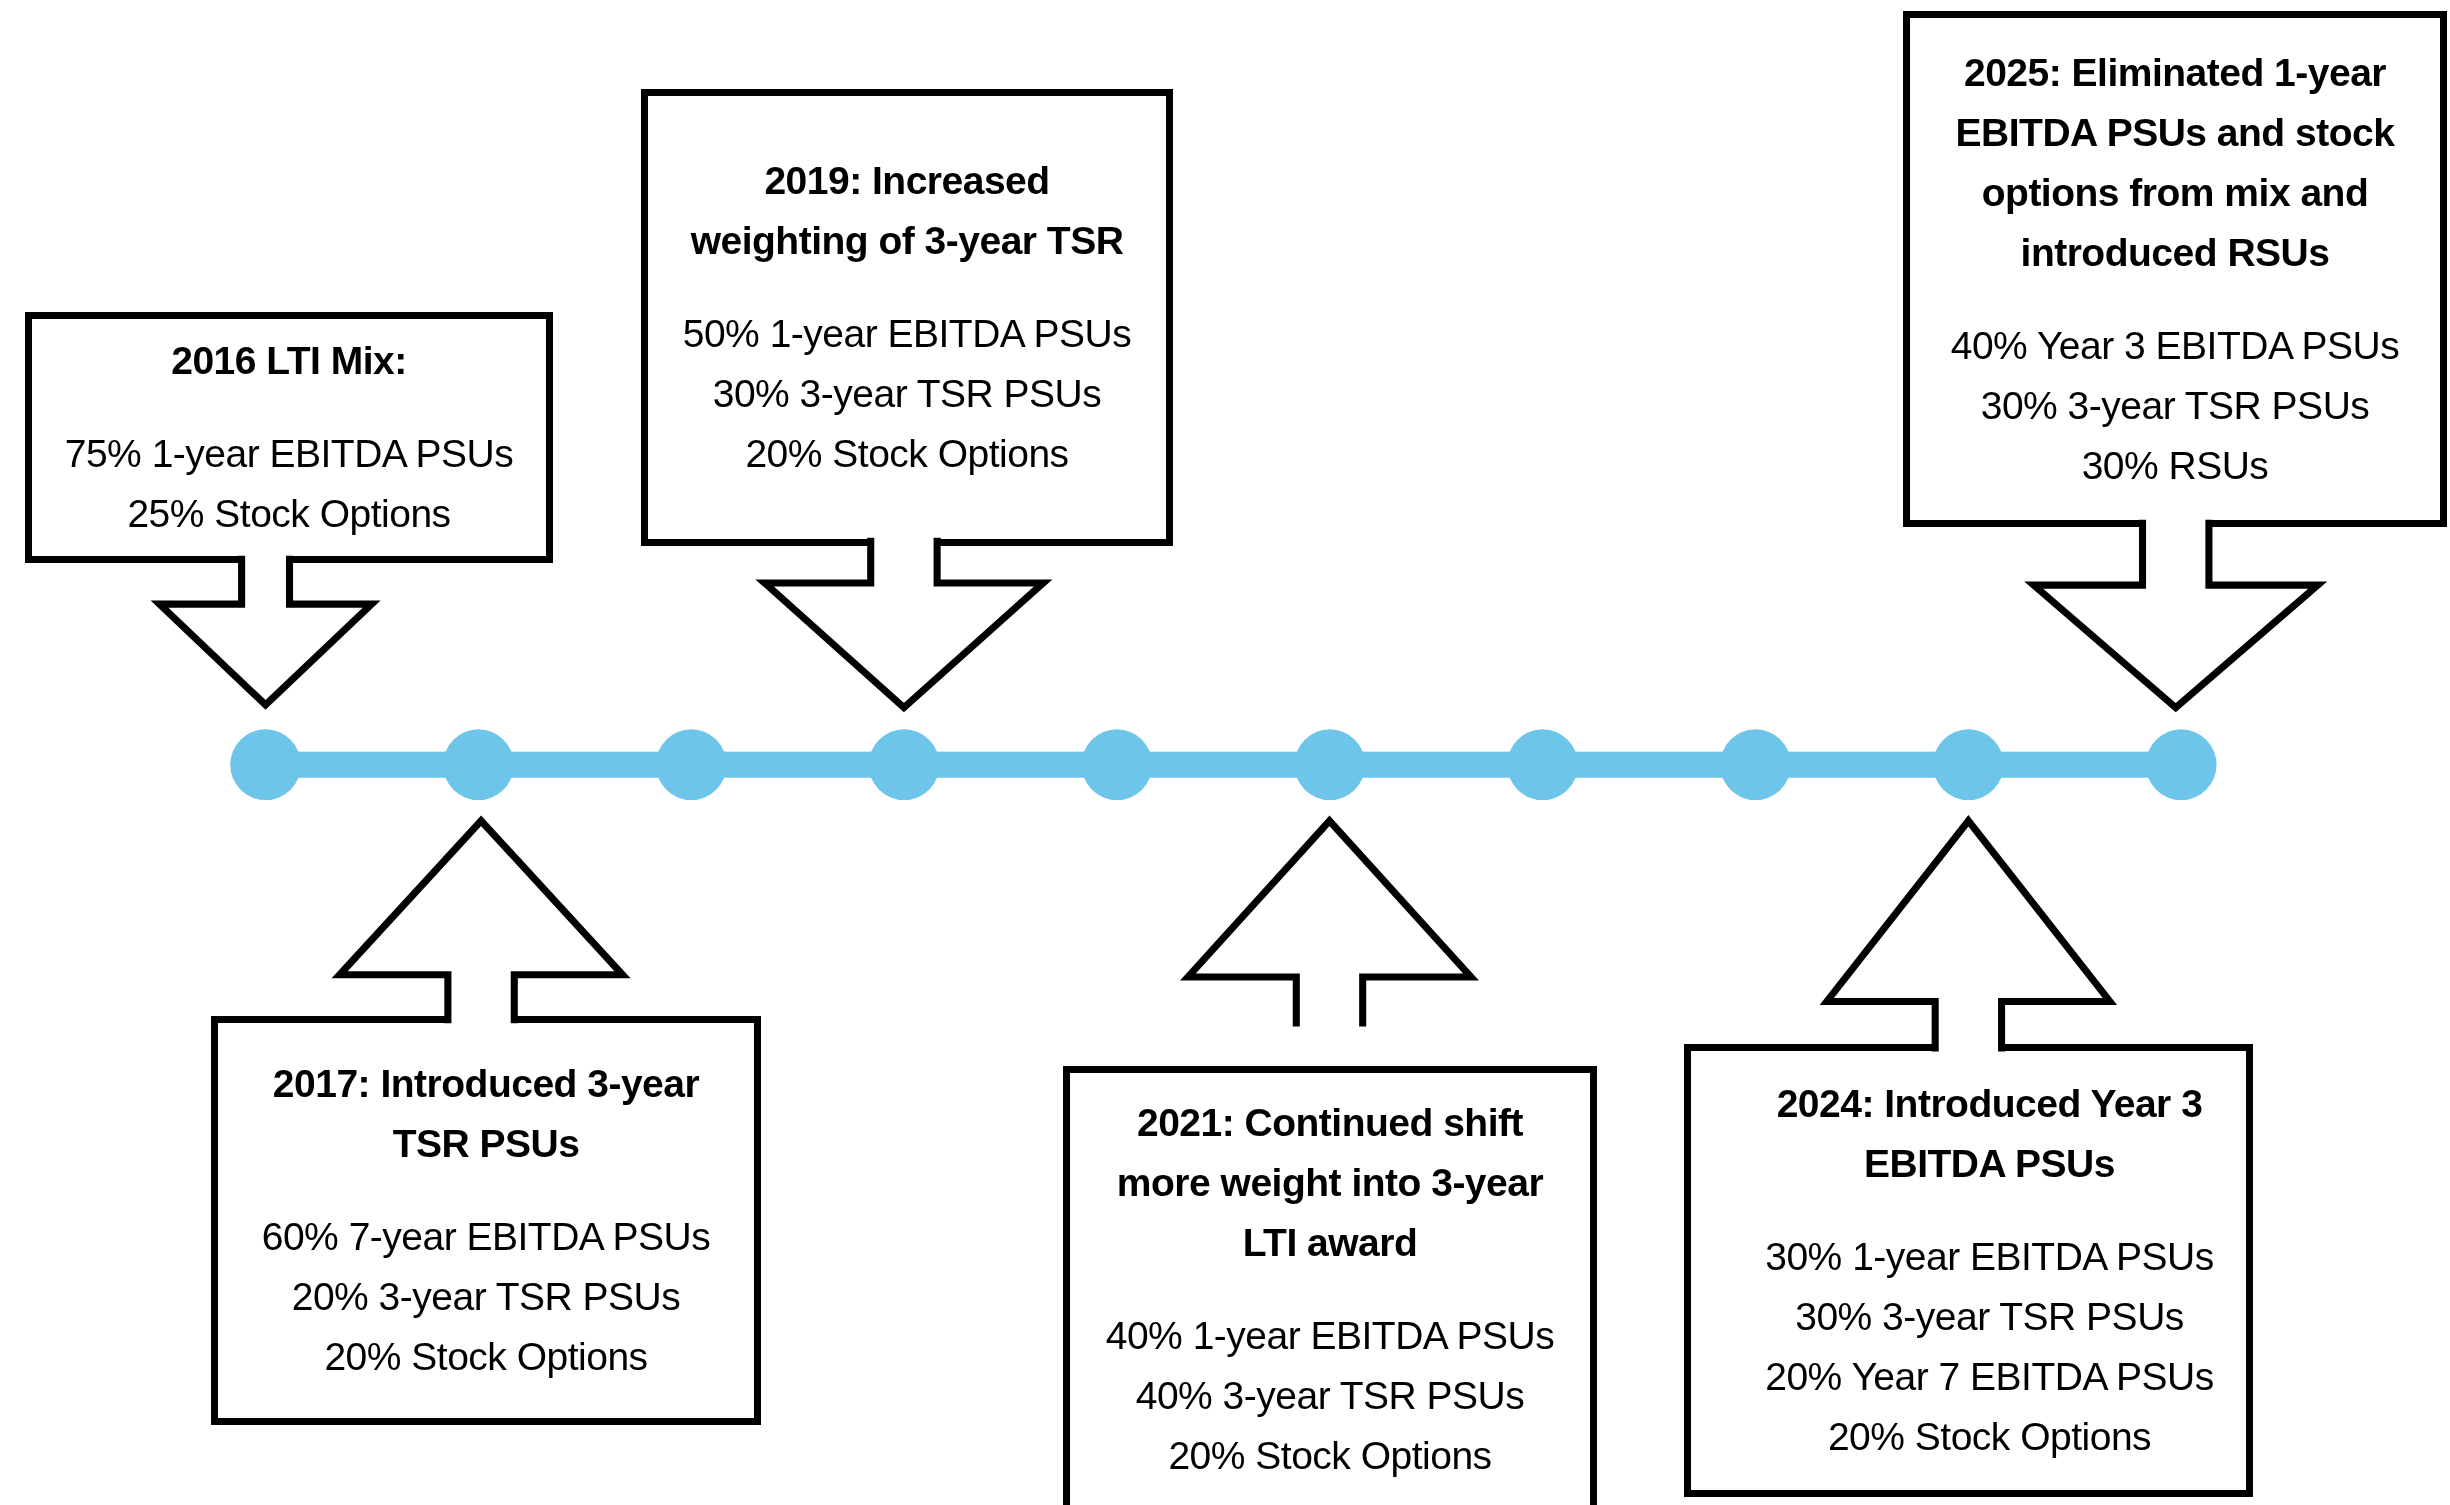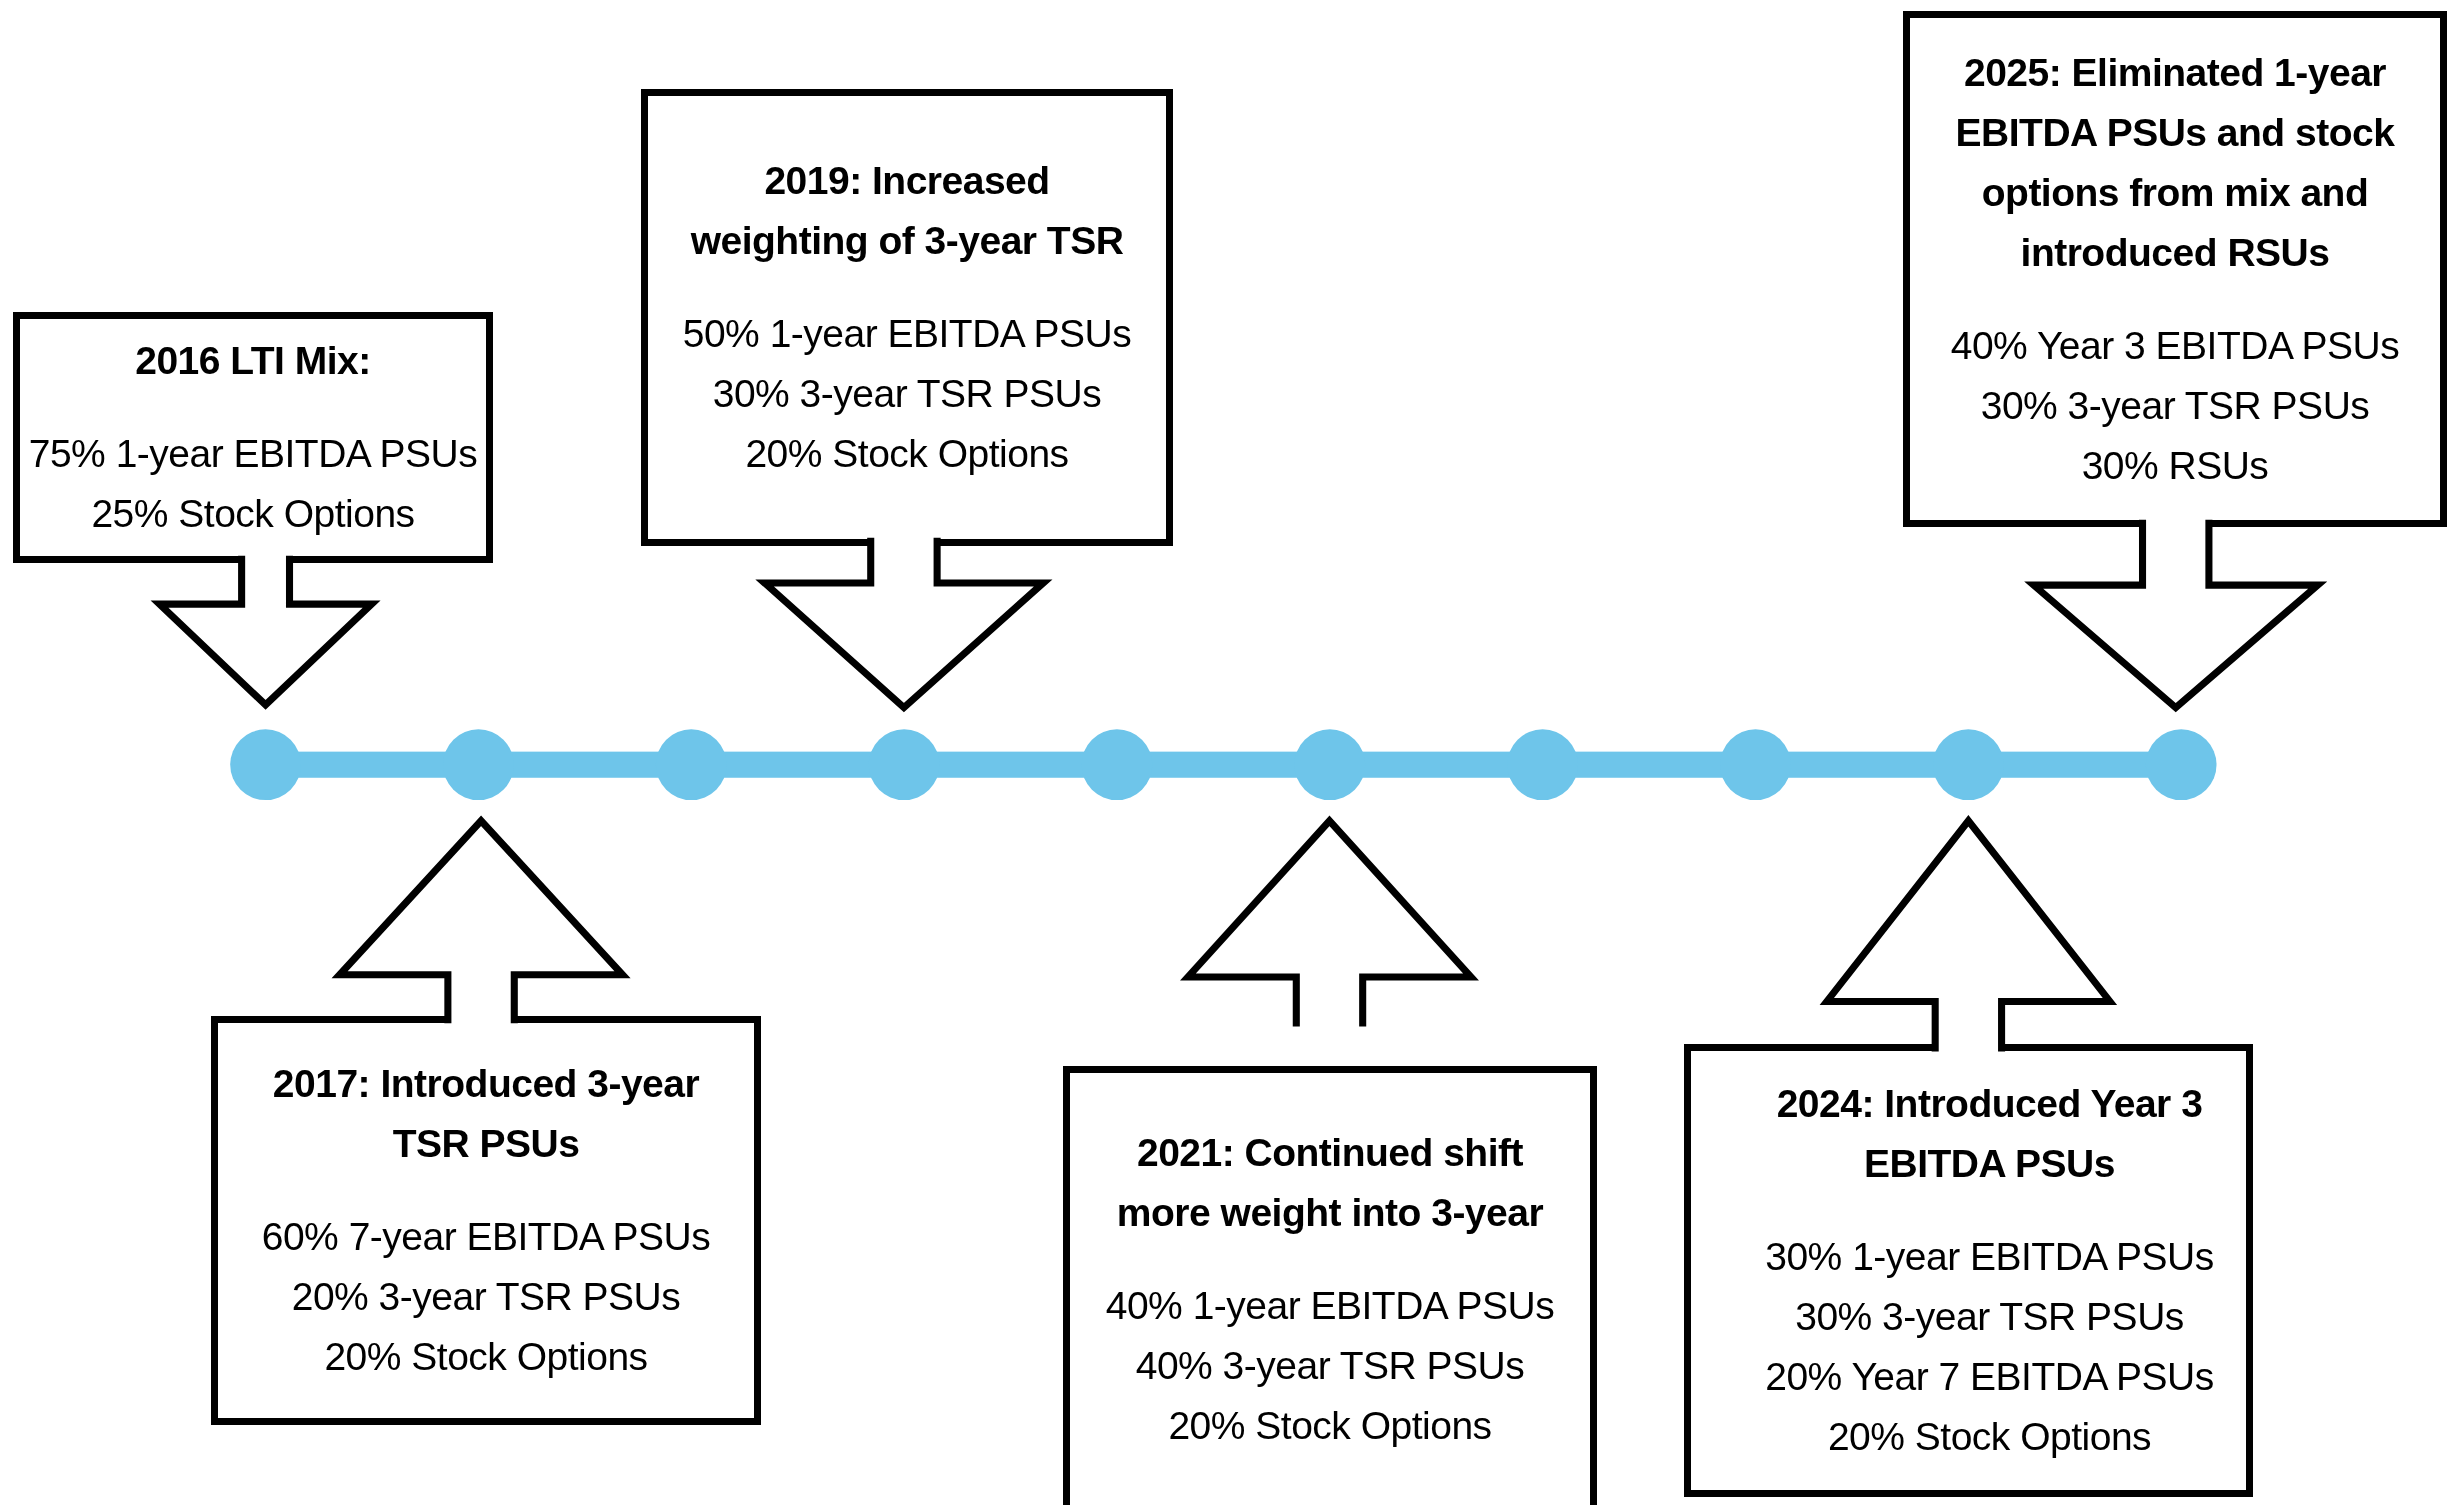--- a/index.html
+++ b/index.html
@@ -45,21 +45,21 @@
     stroke-linejoin: miter;
   }
   .bar { fill: var(--accent); }
   .dot { fill: var(--accent); }
 </style>
 </head>
 <body>
 
 <div class="canvas">
 
-  <div class="box" style="left:13px; top:312px; width:480px; height:251px;">
+  <div class="box" style="left:25px; top:312px; width:528px; height:251px;">
     <div class="title">
       <div class="line">2016 LTI Mix:</div>
     </div>
     <div class="body">
       <div class="line">75% 1-year EBITDA PSUs</div>
       <div class="line">25% Stock Options</div>
     </div>
   </div>
 
   <div class="box" style="left:641px; top:89px; width:532px; height:457px;">
@@ -97,20 +97,21 @@
       <div class="line">60% 7-year EBITDA PSUs</div>
       <div class="line">20% 3-year TSR PSUs</div>
       <div class="line">20% Stock Options</div>
     </div>
   </div>
 
   <div class="box" style="left:1063px; top:1066px; width:534px; height:447px;">
     <div class="title">
       <div class="line">2021: Continued shift</div>
       <div class="line">more weight into 3-year</div>
+      <div class="line">LTI award</div>
     </div>
     <div class="body">
       <div class="line">40% 1-year EBITDA PSUs</div>
       <div class="line">40% 3-year TSR PSUs</div>
       <div class="line">20% Stock Options</div>
     </div>
   </div>
 
   <div class="box" style="left:1684px; top:1044px; width:569px; height:453px;padding-left:42px;">
     <div class="title">

